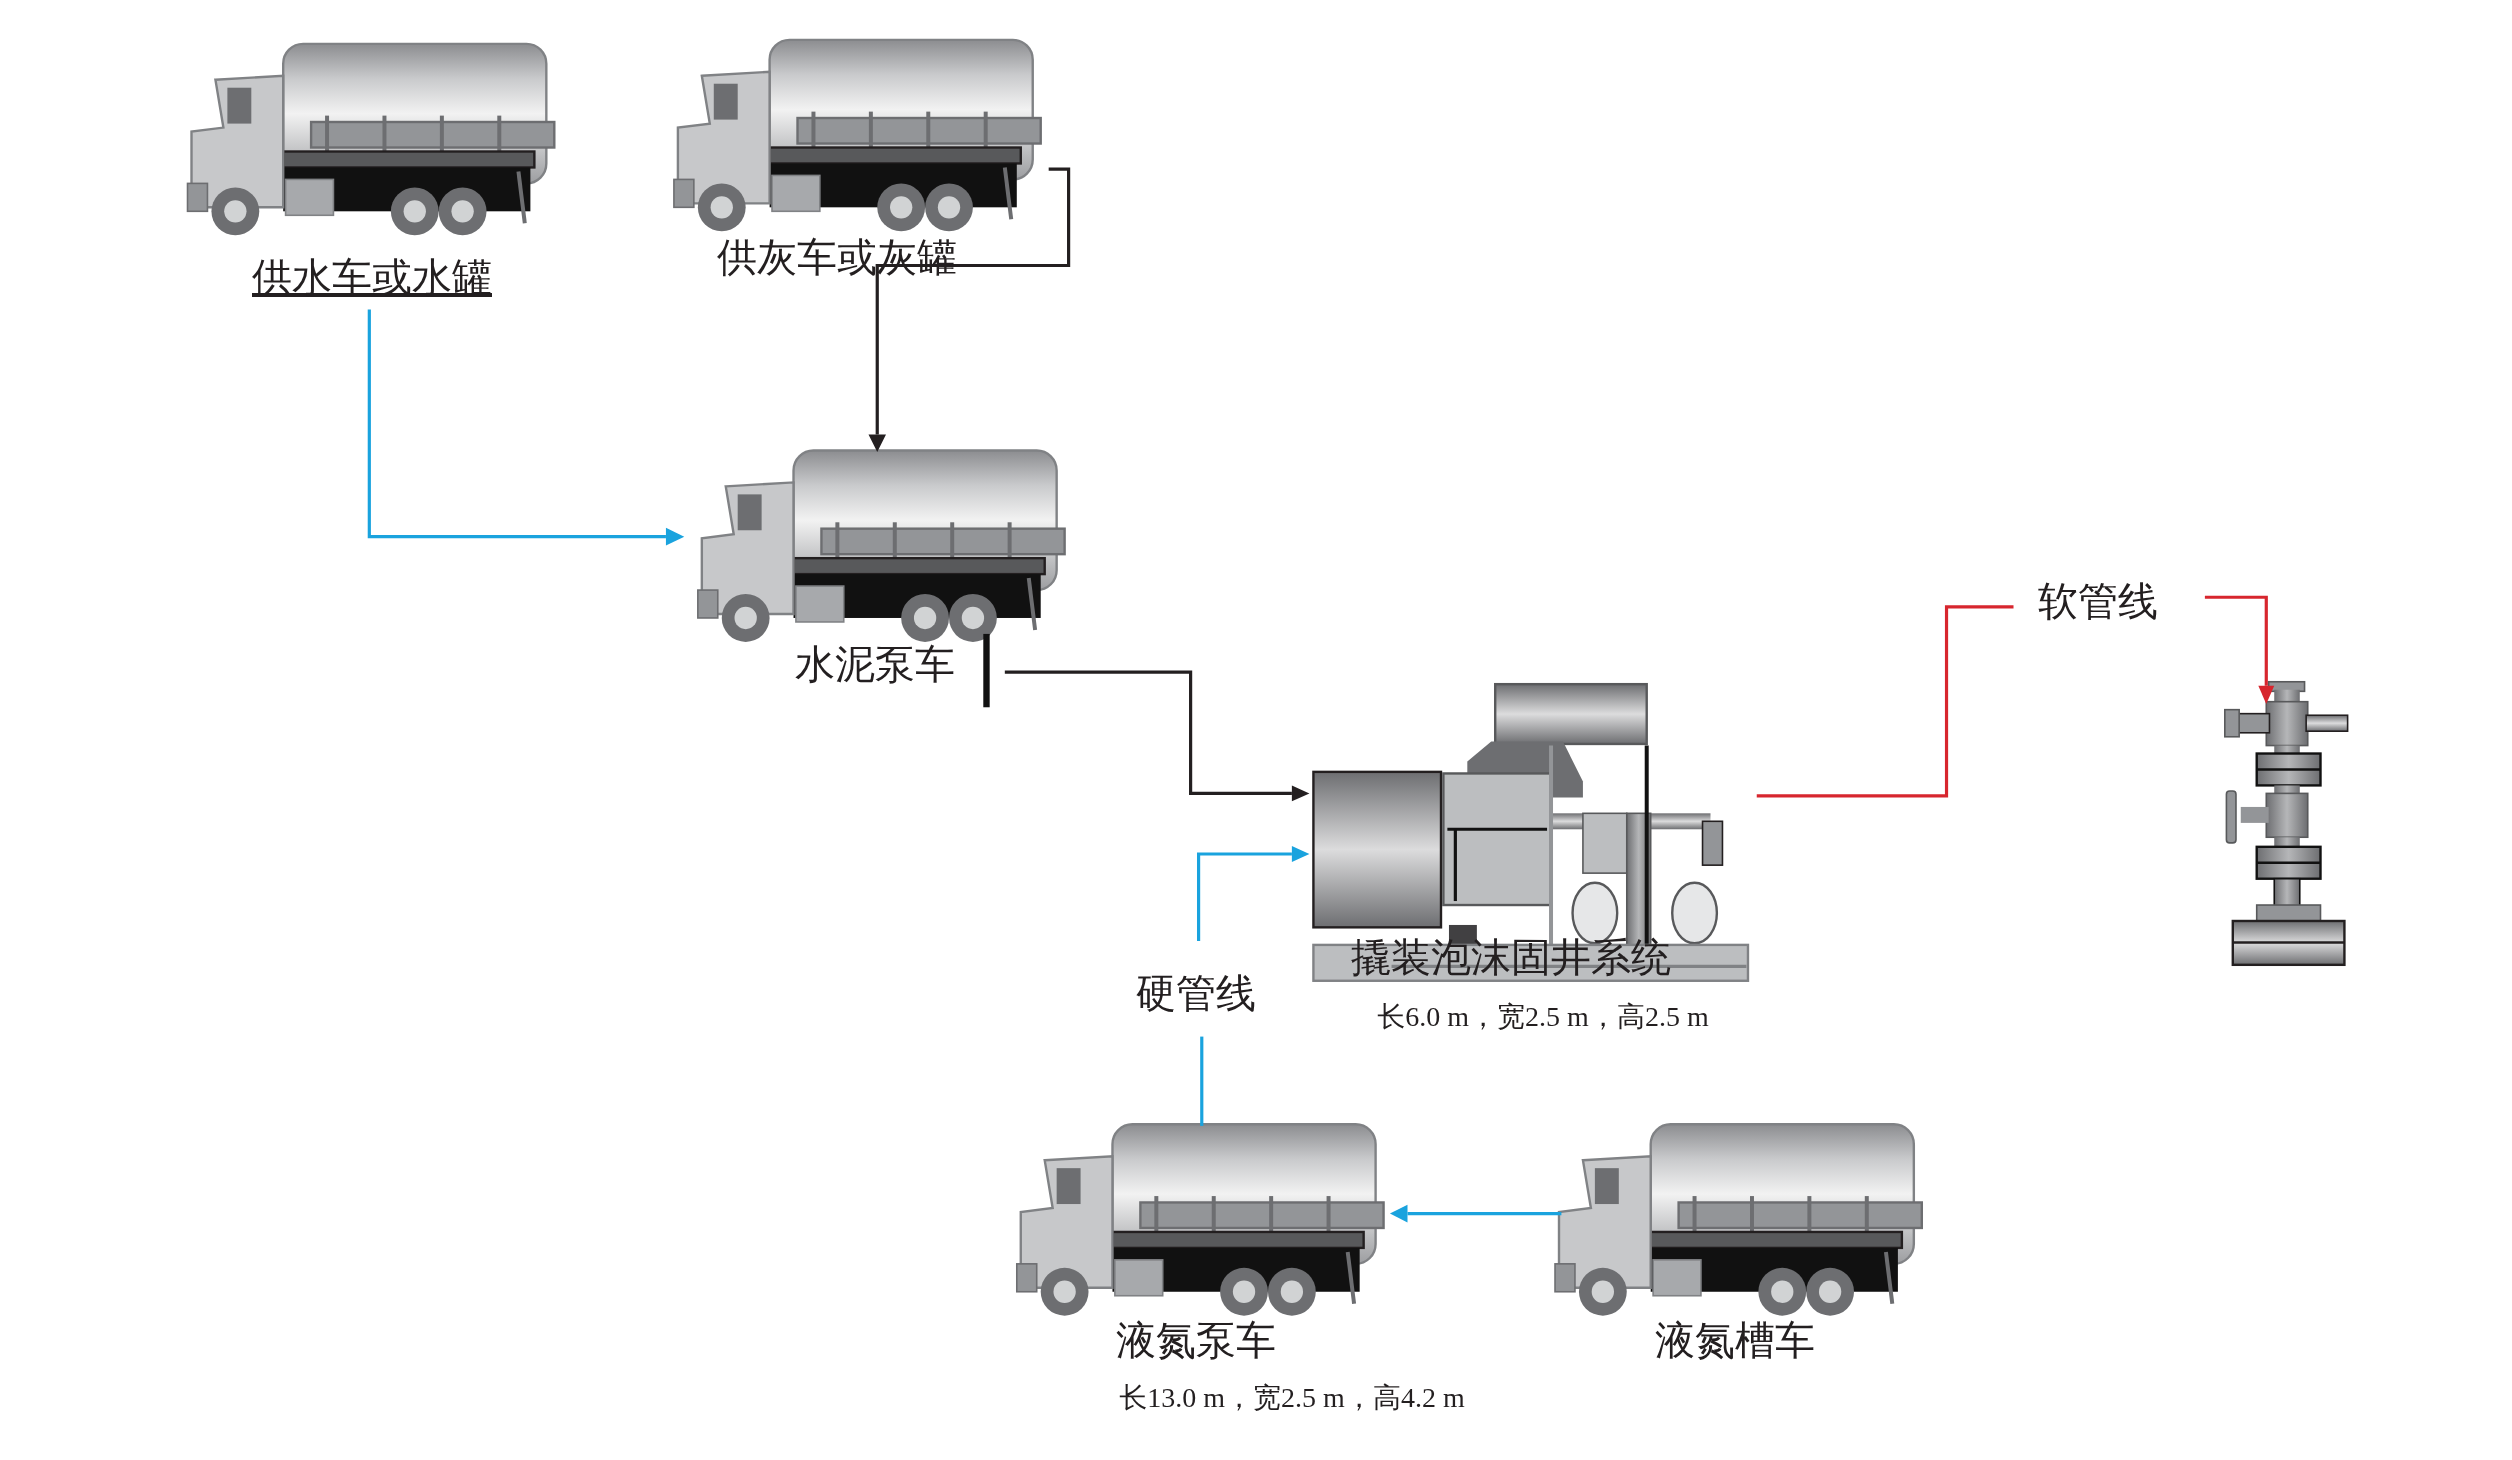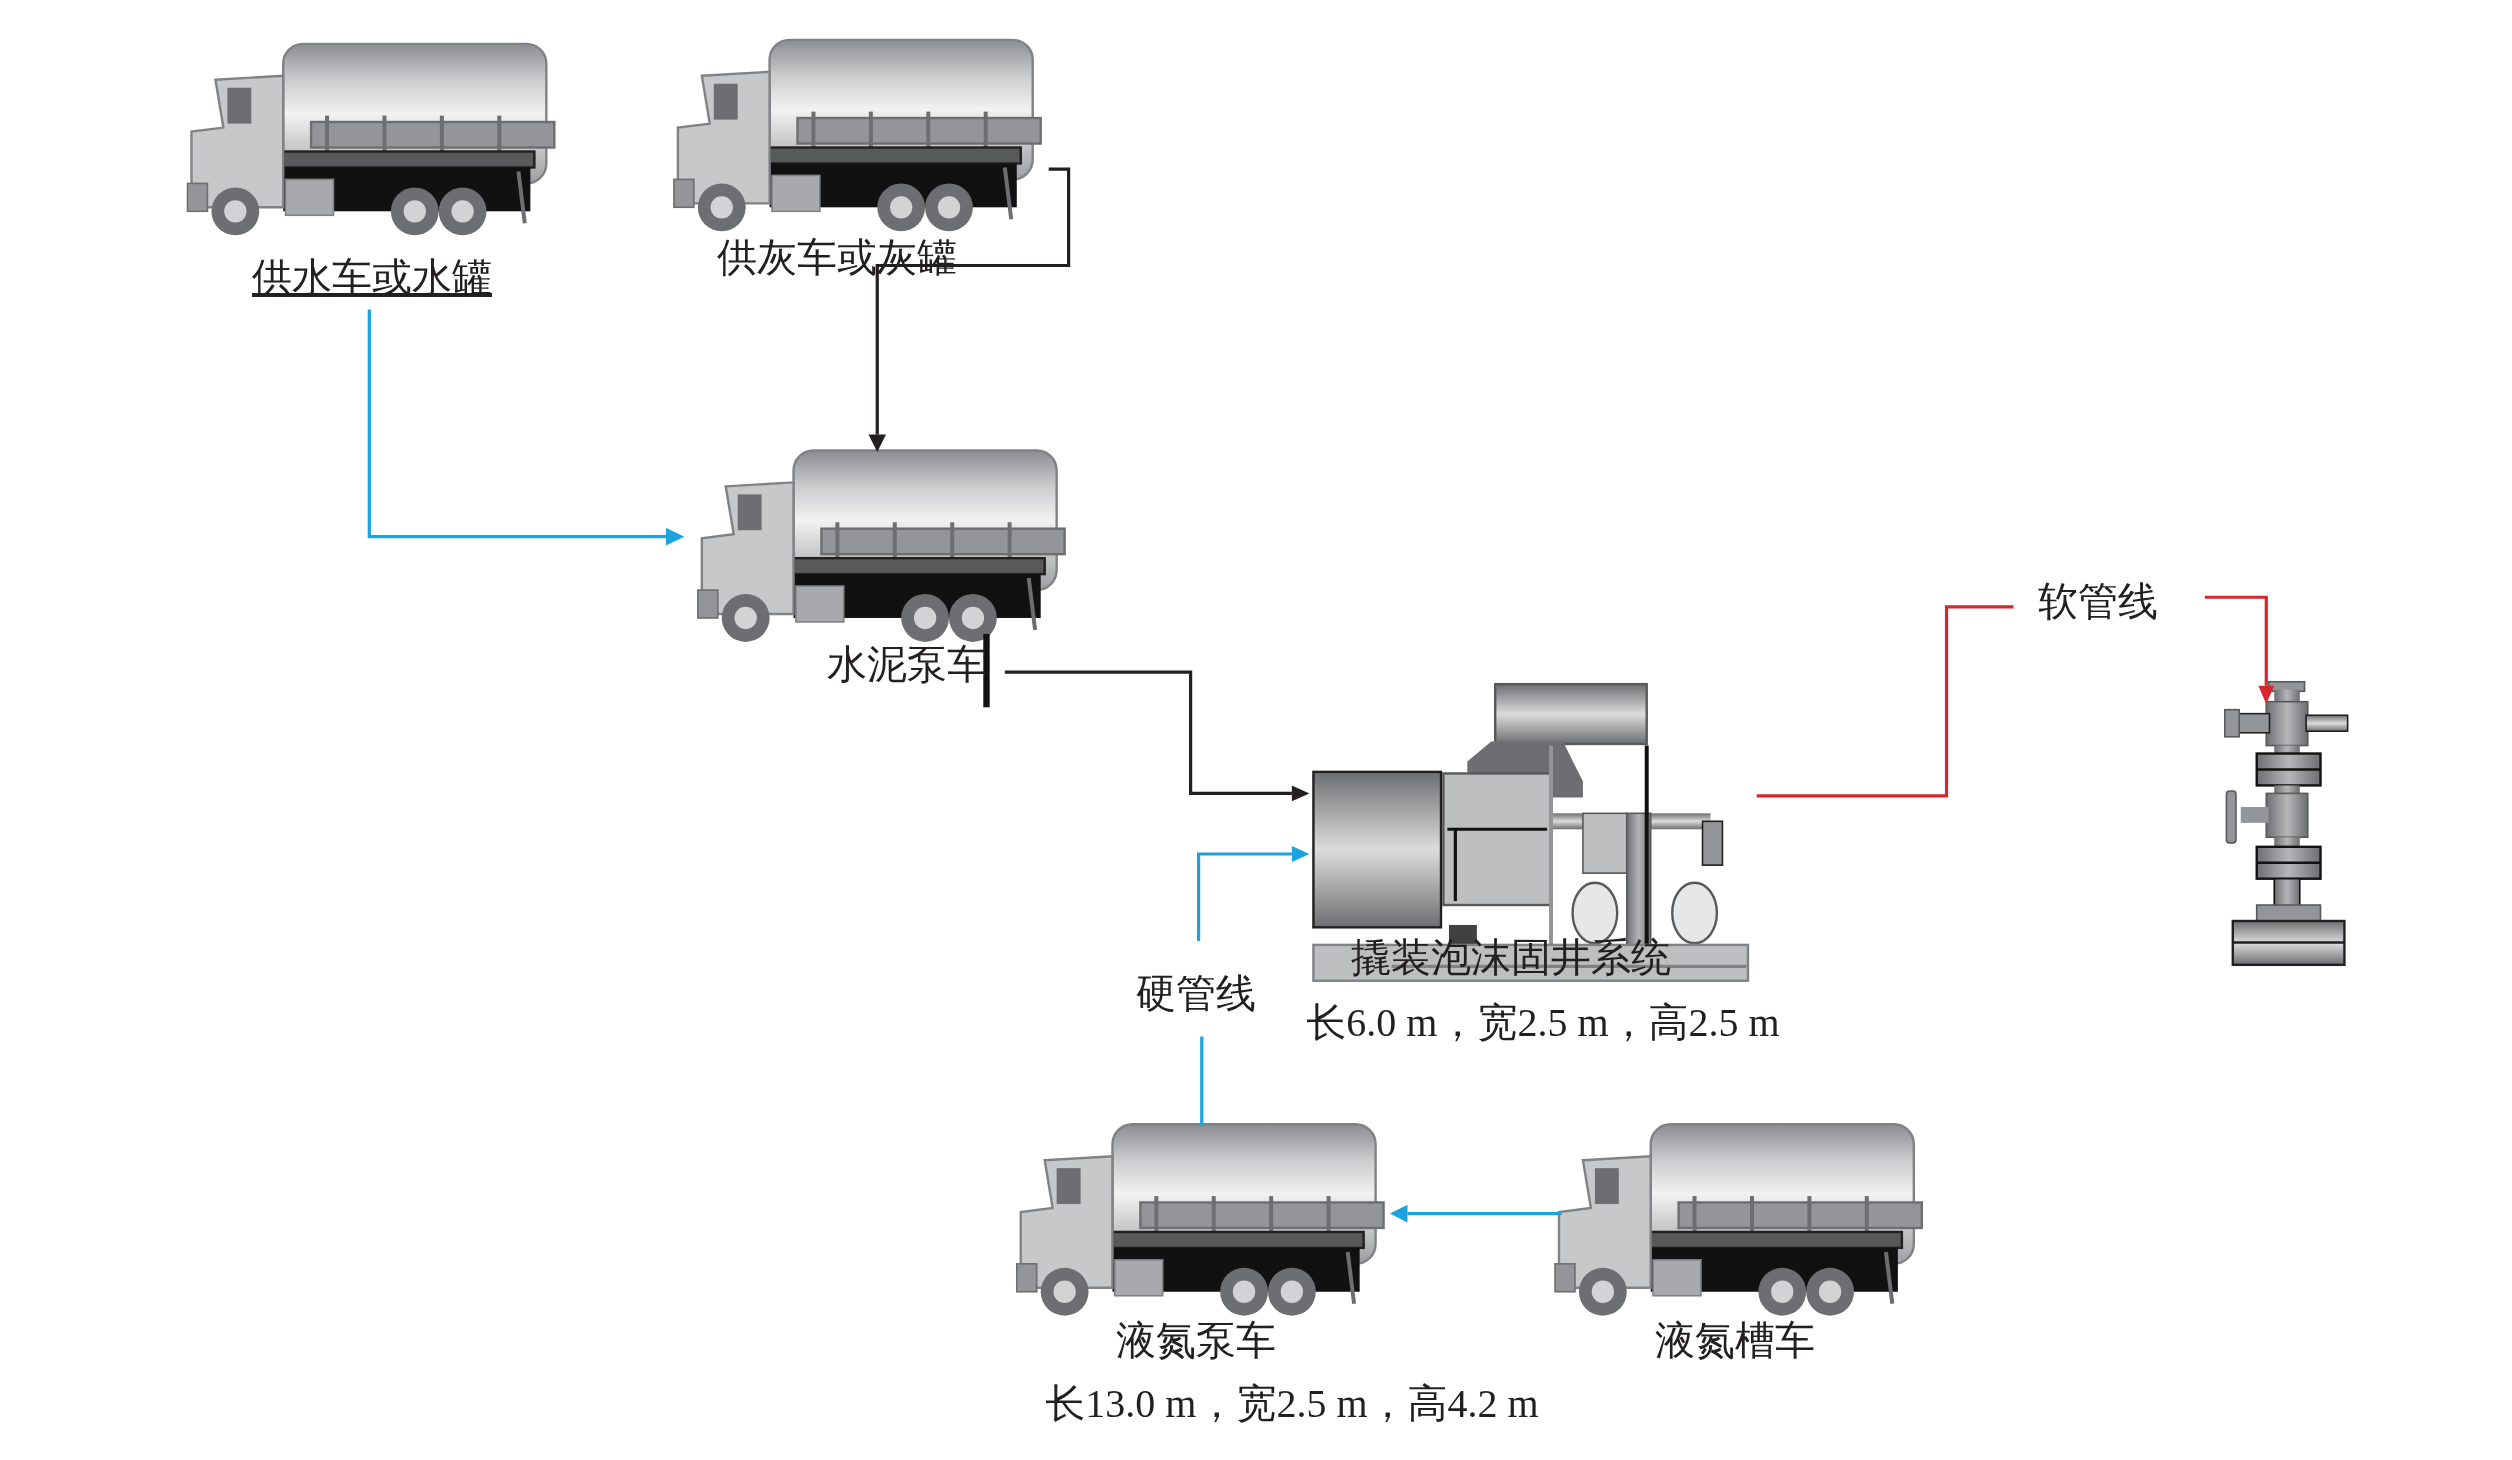--- a/index.html
+++ b/index.html
@@ -1,21 +1,21 @@
 <!DOCTYPE html>
 <html style="font-size:12.8px"><head>
 <meta charset="utf-8">
 <style>
   html, body { margin: 0; padding: 0; background: #ffffff; }
   body { width: 2512px; height: 1460px; position: relative; overflow: hidden;
          font-family: "DejaVu Serif", "Liberation Serif", serif; }
   #canvas { position: absolute; left: 0; top: 0; }
   .lbl { position: absolute; font-size: 40px; color: #231f20; white-space: nowrap;
          transform: translateX(-50%); line-height: 1; font-family: "DejaVu Serif", "Liberation Serif", serif; }
-  .dim { font-family: "Liberation Serif", "DejaVu Serif", serif; font-size: 40px; }
+  .dim { font-family: "Liberation Serif", "DejaVu Serif", serif; font-size: 28px; }
 </style>
 </head>
 <body>
 
 <svg id="canvas" width="2512" height="1460" viewBox="0 0 3150 1831" xmlns="http://www.w3.org/2000/svg">
   <defs>
     <linearGradient id="tankGrad" x1="0" y1="0" x2="0" y2="1">
       <stop offset="0" stop-color="#8c8d90"></stop>
       <stop offset="0.25" stop-color="#c9cacc"></stop>
       <stop offset="0.5" stop-color="#f2f2f2"></stop>
@@ -159,21 +159,21 @@
 
   <g fill="none" stroke="#d7262e" stroke-width="4">
     <polyline points="2203,998 2441,998 2441,761 2525,761"></polyline>
     <polyline points="2765,749 2842,749 2842,860"></polyline>
   </g>
   <polygon points="2832,860 2842,883 2852,860" fill="#d7262e"></polygon>
 </svg>
 
 <div class="lbl" style="left:372px; top:257px;text-decoration:underline;">供水车或水罐</div>
 <div class="lbl" style="left:837px; top:222px;margin-top:15px;">供灰车或灰罐</div>
-<div class="lbl" style="left:875px; top:644px;margin-left:32px;">水泥泵车</div>
+<div class="lbl" style="left:875px; top:644px;">水泥泵车</div>
 <div class="lbl" style="left:1511px; top:937px;">撬装泡沫固井系统</div>
 <div class="lbl dim" style="left:1543px; top:1003px;">长6.0 m，宽2.5 m，高2.5 m</div>
 <div class="lbl" style="left:1196px; top:973px;">硬管线</div>
 <div class="lbl" style="left:2098px; top:581px;">软管线</div>
 <div class="lbl" style="left:1196px; top:1320px;">液氮泵车</div>
 <div class="lbl dim" style="left:1292px; top:1384px;">长13.0 m，宽2.5 m，高4.2 m</div>
 <div class="lbl" style="left:1735px; top:1320px;">液氮槽车</div>
 
 
 </body></html>

